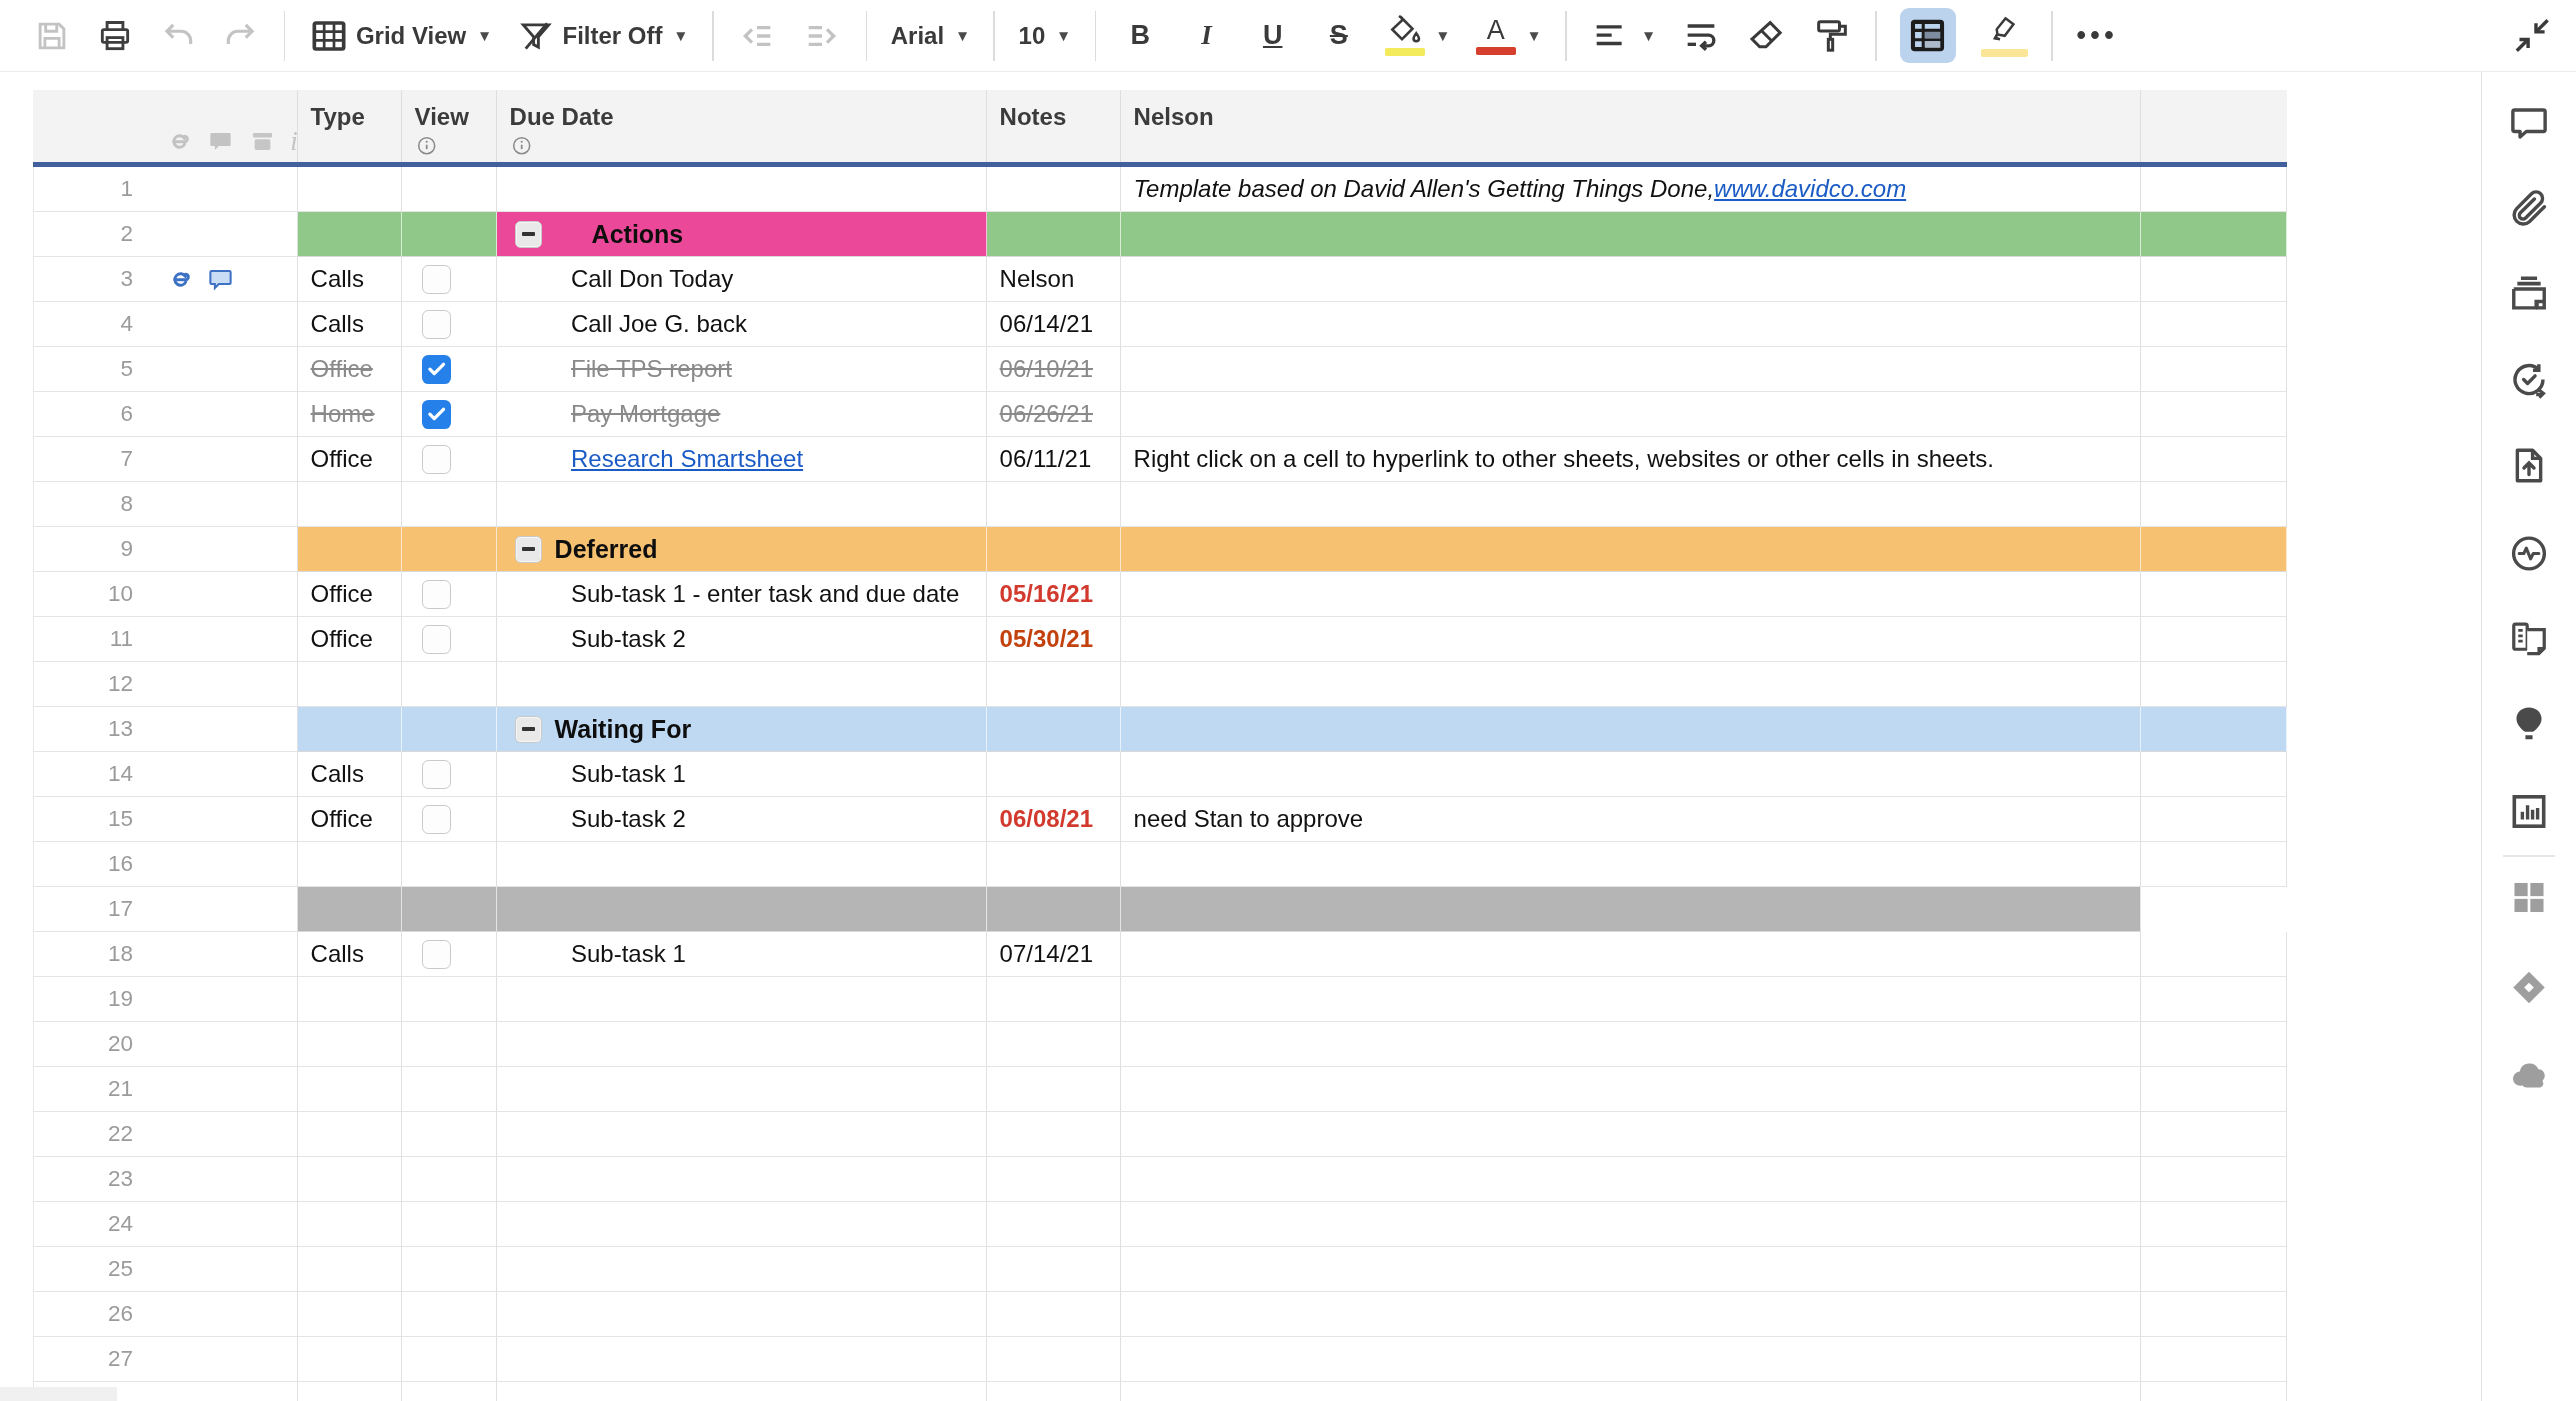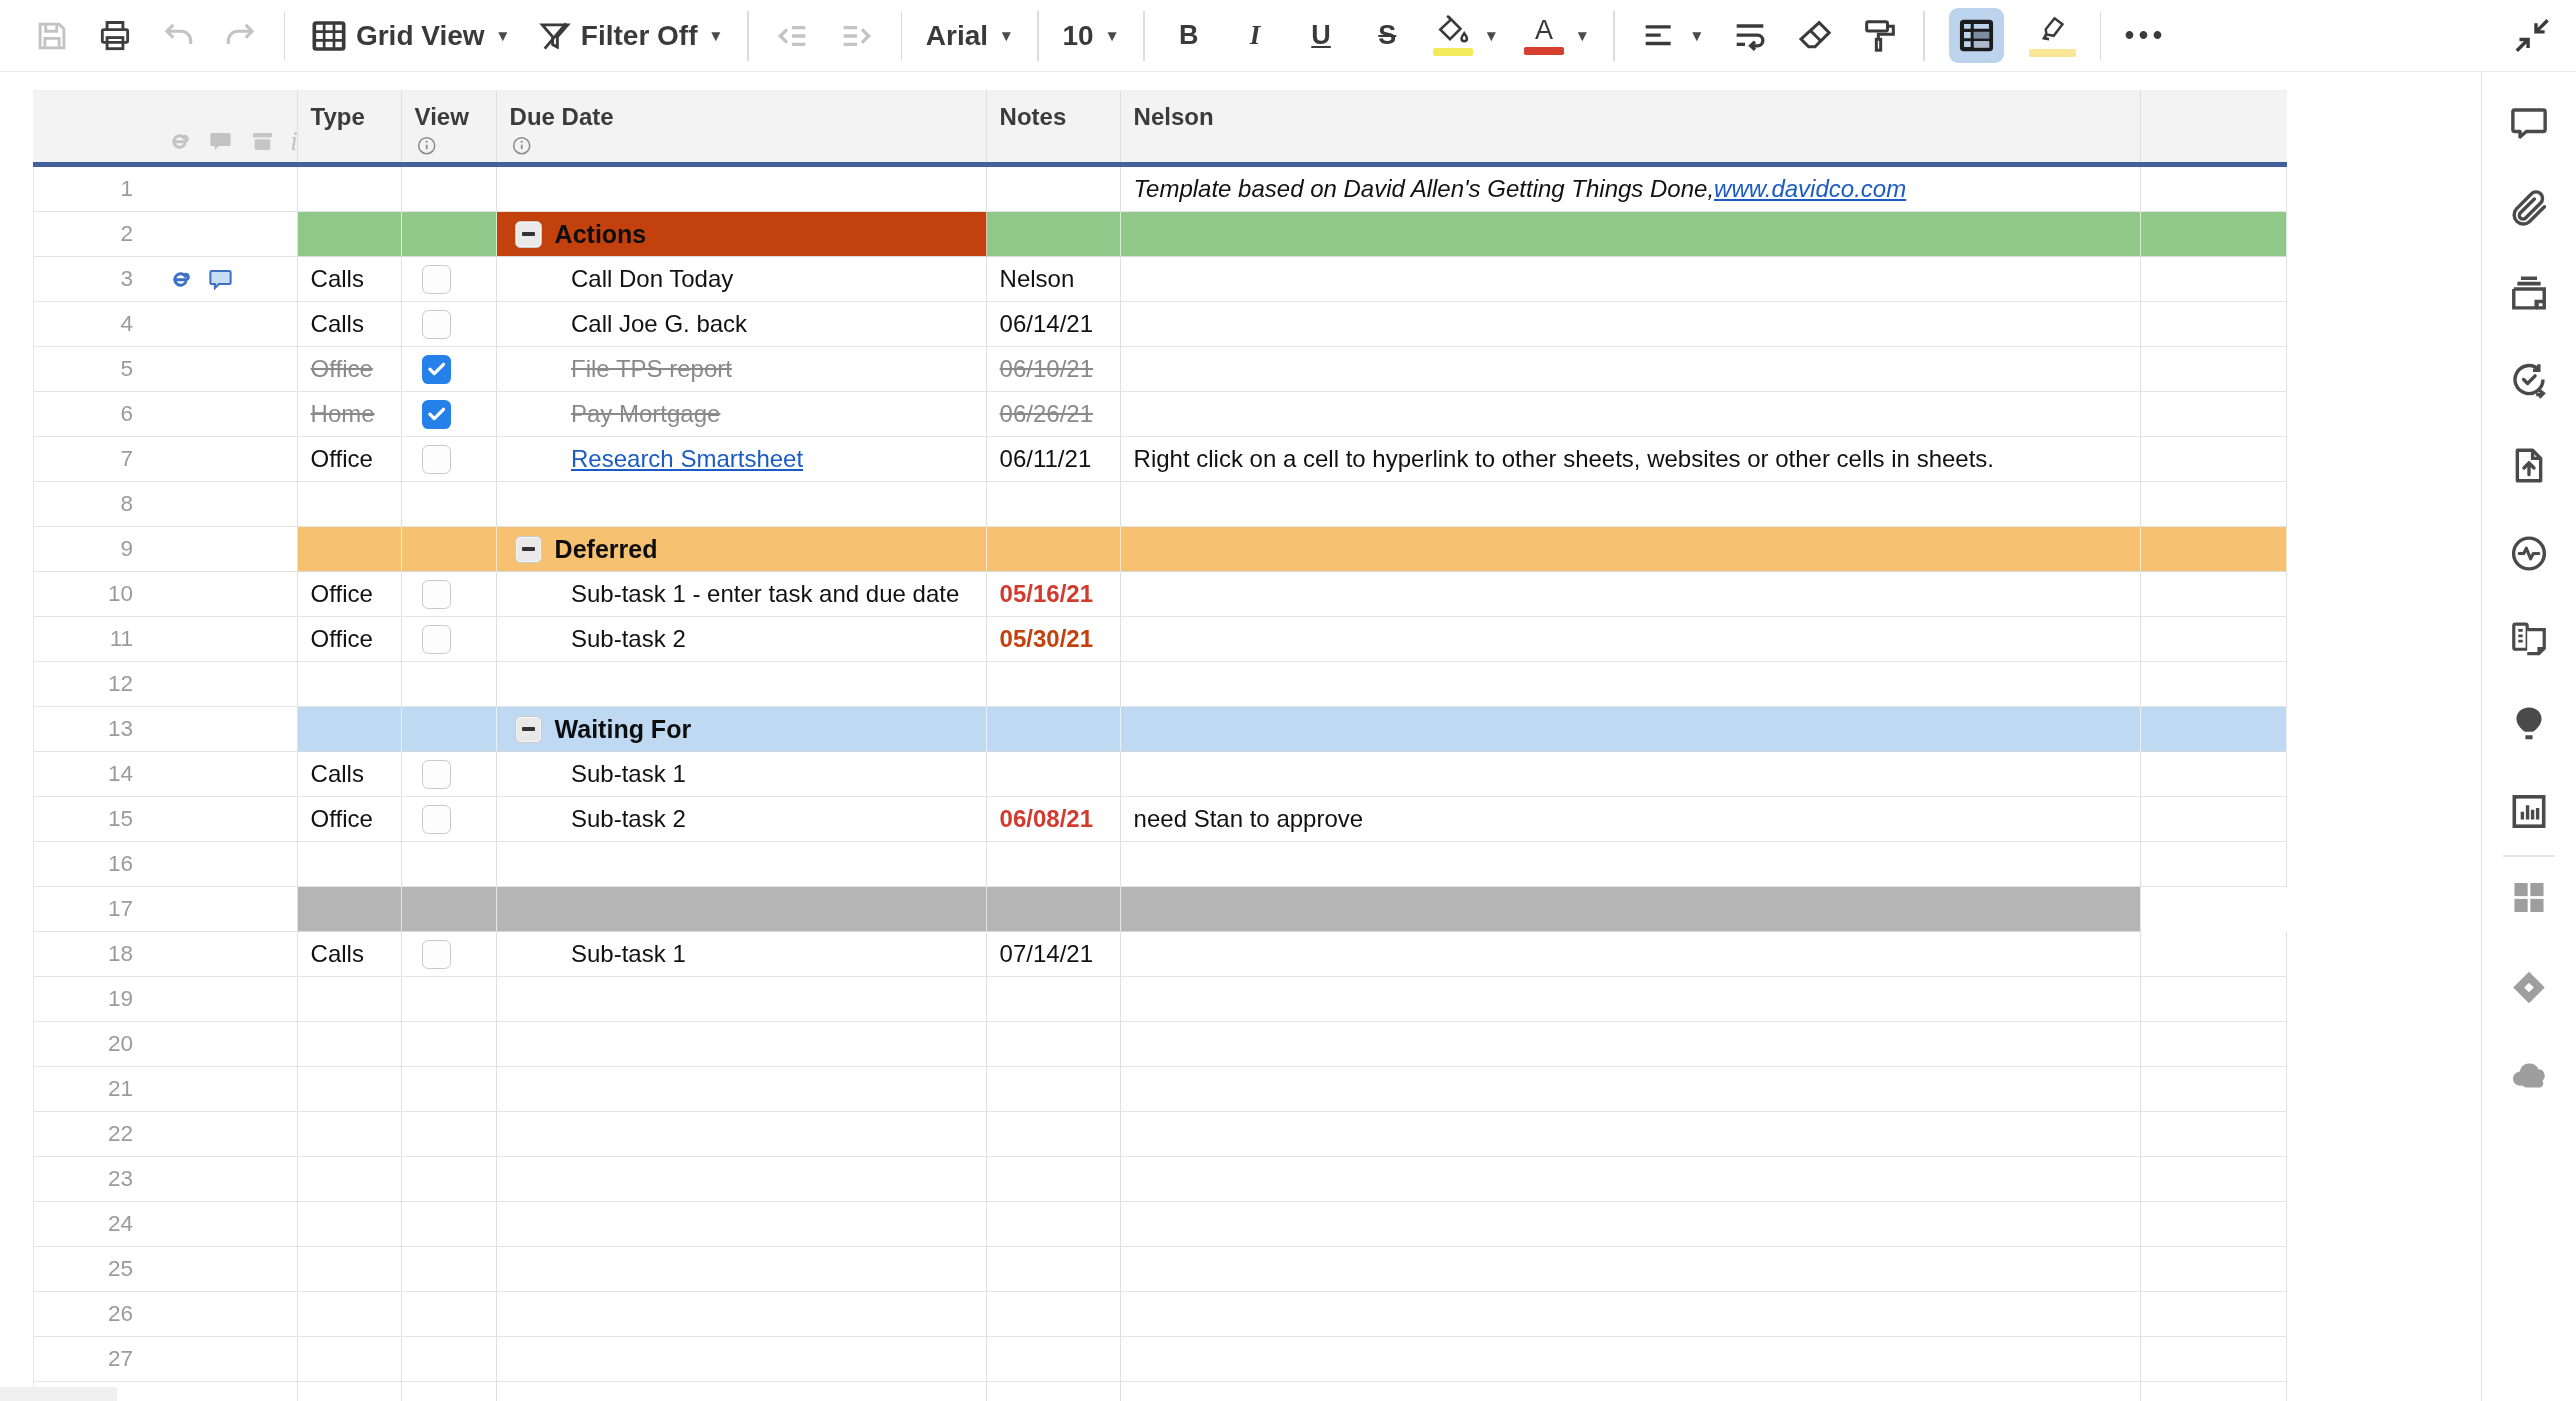--- a/index.html
+++ b/index.html
@@ -5,21 +5,21 @@
   * { margin:0; padding:0; box-sizing:border-box; }
   html,body { width:2576px; height:1401px; overflow:hidden; background:#fff;
               font-family:"Liberation Sans", sans-serif; }
 
   
   .toolbar { position:absolute; left:0; top:0; width:2576px; height:72px;
              background:#fff; border-bottom:1.8px solid #ECECEC;
              display:flex; align-items:center; padding-left:20px; }
   .tbtn { display:flex; align-items:center; gap:7.2px; padding:0 12.6px; height:57px;
           border-radius:7.2px; cursor:pointer; color:#3E3E3E; }
-  .tbtn .lbl { font-size:28px; font-weight:700; color:#3A3A3A; }
+  .tbtn .lbl { font-size:24px; font-weight:700; color:#3A3A3A; }
   .caret { font-size:15.3px; color:#4A4A4A; margin-left:3.6px; }
   .tdiv { width:1.8px; height:50px; background:#DCDCDC; margin:0 10.8px; }
   .disabled svg { stroke:#C3C3C3 !important; }
   .fmt { font-size:27px; font-weight:700; color:#3A3A3A; width:41px; text-align:center; }
   .fmt.i { font-family:"Liberation Serif", serif; font-style:italic; font-weight:600; }
   .fmt.u { text-decoration:underline; }
   .fmt.s { text-decoration:line-through; }
   .colorbar { position:relative; display:flex; flex-direction:column; align-items:center; }
   .bar { width:40px; height:8px; border-radius:1.8px; margin-top:2.7px; }
   .active-chip { background:#BCD3EE; border-radius:9px; padding:7.2px; display:flex; }
@@ -302,21 +302,21 @@
           <span class="cell-link notes-italic" style="color: rgb(26, 91, 198);">www.davidco.com</span>
         </div>
         <div class="cell"></div>
       </div>
       <div class="row">
         <div class="cell rowhead">
           <span class="rownum">2</span>
         </div>
         <div class="cell sec-cell" style="background: rgb(144, 200, 138); padding-left: 0px;"></div>
         <div class="cell sec-cell" style="background: rgb(144, 200, 138); padding-left: 0px;"></div>
-        <div class="cell sec-cell" style="background: #c2410c; padding-left: 0px;">
+        <div class="cell sec-cell" style="background: #ec4899; padding-left: 0px; gap: 37px;">
           <div class="minusbox"></div>
           <span class="sec-label">Actions</span>
         </div>
         <div class="cell sec-cell" style="background: rgb(144, 200, 138); padding-left: 0px;"></div>
         <div class="cell sec-cell" style="background: rgb(144, 200, 138); padding-left: 0px;"></div>
         <div class="cell sec-cell" style="background: rgb(144, 200, 138); padding-left: 0px;"></div>
       </div>
       <div class="row">
         <div class="cell rowhead">
           <span class="rownum">3</span>

